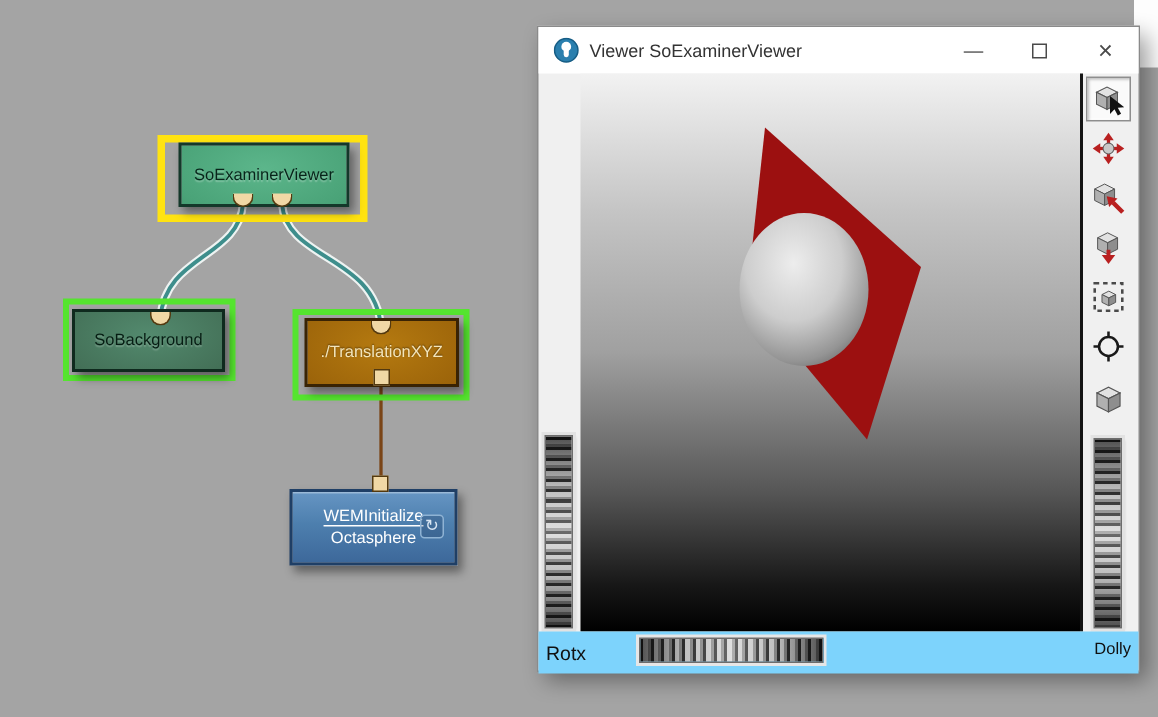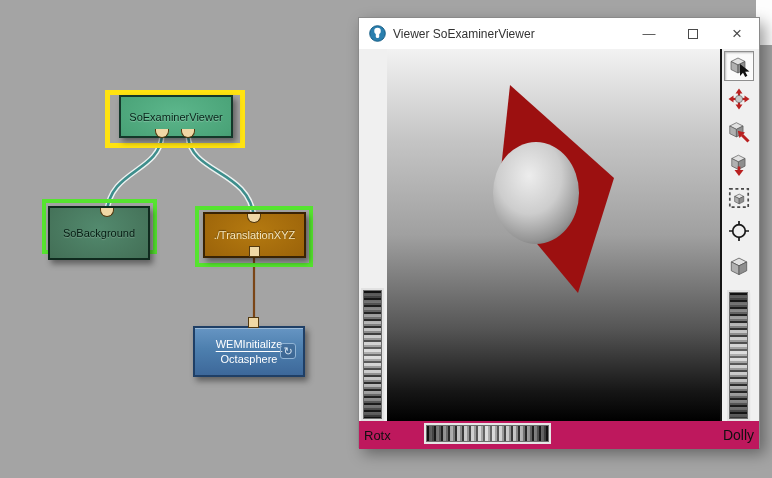--- a/index.html
+++ b/index.html
@@ -42,28 +42,28 @@
   .viewport{position:absolute;left:28px;top:31px;width:335px;height:372px;border-right:2px solid #151515;
         background:linear-gradient(180deg,#f2f2f2 0%,#c4c4c4 25%,#a0a0a0 50%,#565656 75%,#161616 92%,#000 100%);}
   .scene{position:absolute;left:0;top:0;}
   .toolbar{position:absolute;left:365px;top:33px;width:30px;display:flex;flex-direction:column;gap:3px;}
   .tool-btn{width:30px;height:30px;display:flex;align-items:center;justify-content:center;}
   .tool-btn.selected{background:#fafafa;border:1px solid #8e8e8e;box-shadow:inset 1px 1px 2px rgba(0,0,0,.25),inset -1px -1px 0 #fff;}
   .thumbwheel-v{position:absolute;width:19px;border:1px solid #6d6d6d;
         background:linear-gradient(180deg,rgba(0,0,0,.62),rgba(70,70,70,.12) 28%,rgba(255,255,255,.3) 50%,rgba(60,60,60,.12) 72%,rgba(0,0,0,.62)),
                    repeating-linear-gradient(180deg,#2b2b2b 0 2px,#d2d2d2 2px 5px,#8d8d8d 5px 7px);
         box-shadow:0 0 0 2px #e2e2e2,1px 1px 2px rgba(0,0,0,.25);}
-  .bottombar{position:absolute;left:0;top:403px;width:100%;height:28px;background:#be185d;display:flex;align-items:center;
+  .bottombar{position:absolute;left:0;top:403px;width:100%;height:28px;background:#7dd3fc;display:flex;align-items:center;
         font-size:13px;color:#101010;gap:32px;}
   .bb-label{margin-left:5px;}
   .thumbwheel-h{position:absolute;left:67px;top:407px;width:123px;height:17px;border:1px solid #6d6d6d;
         background:linear-gradient(90deg,rgba(0,0,0,.62),rgba(70,70,70,.12) 25%,rgba(255,255,255,.3) 50%,rgba(60,60,60,.12) 75%,rgba(0,0,0,.62)),
                    repeating-linear-gradient(90deg,#2b2b2b 0 2px,#d2d2d2 2px 5px,#8d8d8d 5px 7px);
         box-shadow:0 0 0 2px #e6e6e6;}
-  .dolly-label{position:absolute;right:5px;top:409px;font-size:14px;color:#101010;}
+  .dolly-label{position:absolute;right:5px;top:409px;font-size:11px;color:#101010;}
   .corner-white{position:absolute;left:756px;top:0;width:16px;height:45px;background:#fdfdfd;z-index:4;}
 </style>
 </head>
 <body>
 
 <div class="stage">
 
   <svg class="edges" width="772" height="478">
     <g fill="none">
       <path d="M162 136 C159 172 110 170 107 212" stroke="#eef3f2" stroke-width="5.5" stroke-linecap="round"></path>
@@ -77,21 +77,21 @@
   <div class="sel-frame sel-yellow" style="left:105px;top:90px;width:140px;height:58px;"></div>
   <div class="sel-frame sel-green" style="left:42px;top:199px;width:115px;height:55px;"></div>
   <div class="sel-frame sel-green" style="left:195px;top:206px;width:118px;height:61px;"></div>
 
   <div class="node n-examiner" style="left:119px;top:95px;width:114px;height:43px;">
     <span class="node-label">SoExaminerViewer</span>
   </div>
   <div class="conn conn-half-down" style="left:155px;top:129px;"></div>
   <div class="conn conn-half-down" style="left:181px;top:129px;"></div>
 
-  <div class="node n-background" style="left:48px;top:206px;width:102px;height:54px;">
+  <div class="node n-background" style="left:48px;top:206px;width:102px;height:42px;">
     <span class="node-label">SoBackground</span>
   </div>
   <div class="conn conn-half-down" style="left:100px;top:208px;"></div>
 
   <div class="node n-translation" style="left:203px;top:212px;width:103px;height:46px;">
     <span class="node-label">./TranslationXYZ</span>
   </div>
   <div class="conn conn-half-down" style="left:247px;top:214px;"></div>
   <div class="conn conn-square" style="left:249px;top:246px;"></div>
 

